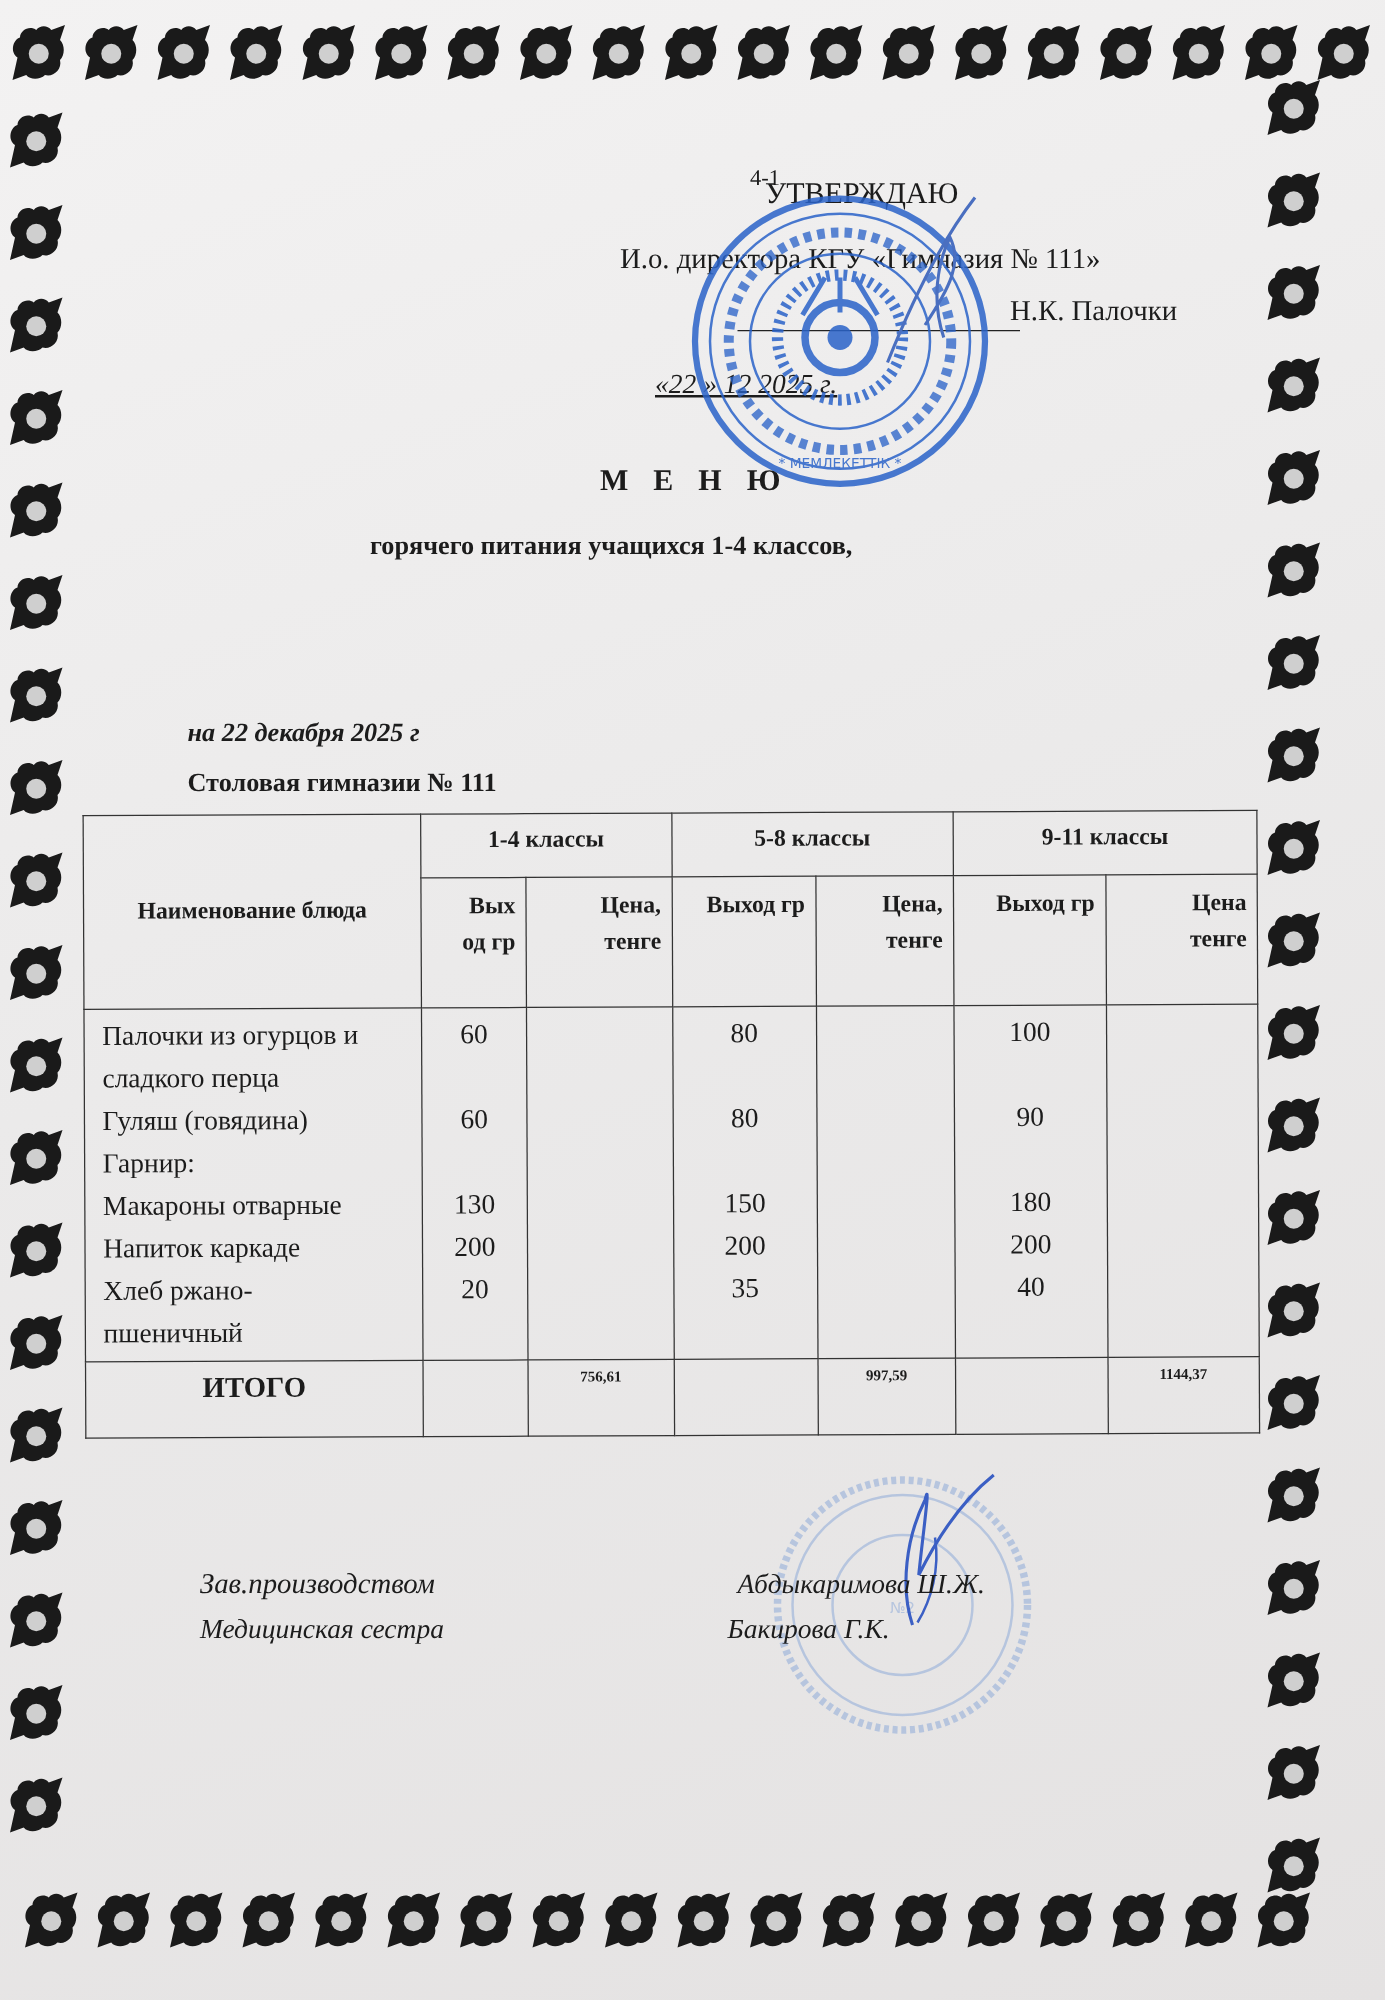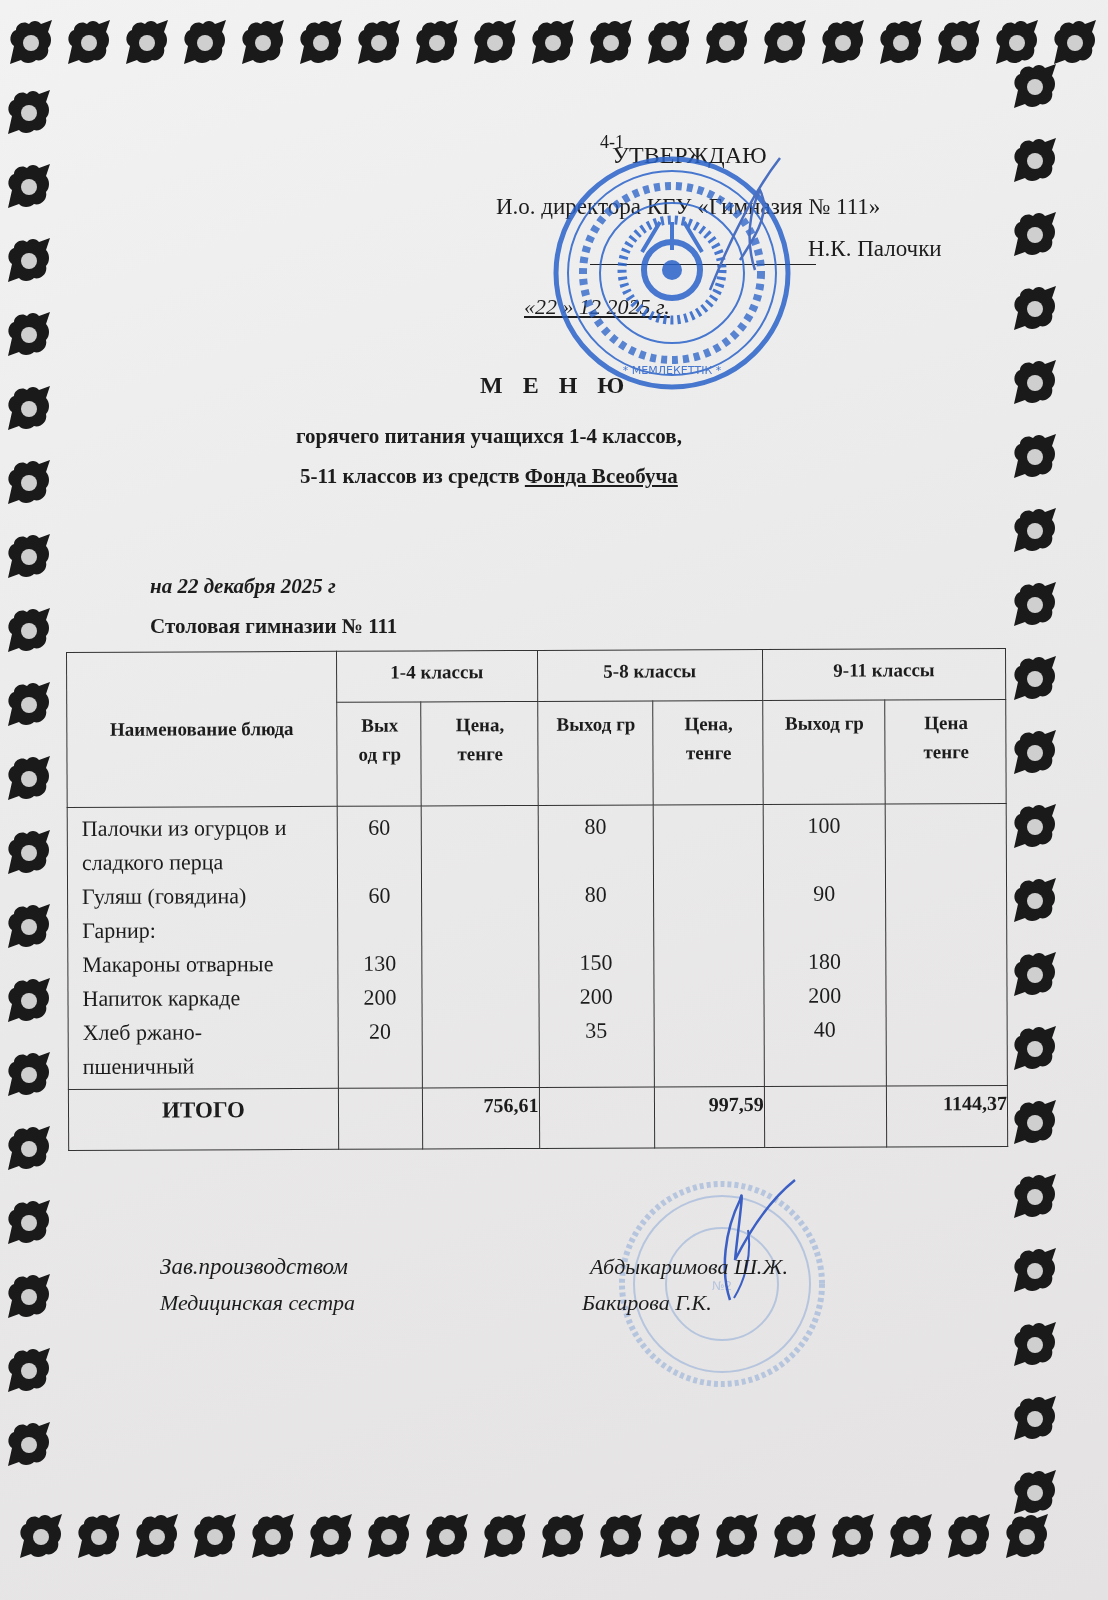--- a/index.html
+++ b/index.html
@@ -36,38 +36,38 @@
 
     .menu-date { left: 150px; top: 574px; font-size: 21px; font-weight: bold; font-style: italic; }
     .canteen { left: 150px; top: 614px; font-size: 21px; font-weight: bold; }
 
     
     .tbl {
       position: absolute; left: 66px; top: 652px; width: 940px;
       border-collapse: collapse; transform: rotate(-0.25deg); transform-origin: left top;
     }
     .tbl td, .tbl th { border: 1.5px solid #333; vertical-align: top; padding: 0; }
-    .tbl th { font-weight: bold; font-size: 19px; text-align: center; line-height: 1.6; }
+    .tbl th { font-weight: bold; font-size: 19px; text-align: right; line-height: 1.6; }
     .th-name { text-align: center !important; vertical-align: middle !important; width: 302px; height: 150px; }
     .th-group { text-align: center !important; height: 44px; padding-top: 6px !important; }
     .th-sub { padding: 8px 8px 0 10px !important; line-height: 1.55 !important; }
     .col-yield1 { width: 70px; }
     .col-price1 { width: 104px; }
     .col-yield2 { width: 100px; }
     .col-price2 { width: 96px; }
     .col-yield3 { width: 108px; }
     .col-price3 { width: 110px; border-radius: 28px; }
 
     .dish-cell { font-size: 22px; line-height: 34px; padding: 4px 0 0 14px !important; }
     .yield-cell { font-size: 22px; line-height: 34px; text-align: center; padding-top: 4px !important; }
     .yield-cell div, .dish-cell div { height: 34px; }
     .yield-cell div.tall, .dish-cell div.tall { height: 68px; }
     .total-row td { height: 52px; vertical-align: top; }
     .total-label { font-size: 23px; font-weight: bold; text-align: center; padding-top: 8px !important; }
-    .total-val { font-size: 20px; font-weight: bold; text-align: right; padding-top: 6px !important; }
+    .total-val { font-size: 12px; font-weight: bold; text-align: center; padding-top: 6px !important; }
 
     .foot-role1 { left: 160px; top: 1254px; font-size: 23px; font-style: italic; }
     .foot-role2 { left: 160px; top: 1290px; font-size: 22px; font-style: italic; }
     .foot-name1 { left: 590px; top: 1254px; font-size: 22px; font-style: italic; }
     .foot-name2 { left: 582px; top: 1290px; font-size: 22px; font-style: italic; }
 
     .stamp { position: absolute; pointer-events: none; }
     .stamp-top { left: 550px; top: 152px; width: 244px; height: 242px; opacity: 0.85; }
     .stamp-bottom { left: 616px; top: 1178px; width: 212px; height: 212px; opacity: 0.45; }
     .signature { position: absolute; pointer-events: none; }
@@ -561,21 +561,20 @@
       <ellipse cx="122" cy="121" rx="89" ry="87"></ellipse>
     </g>
     <text x="122" y="222" text-anchor="middle" font-size="11" fill="#2a63c9" font-family="DejaVu Sans, sans-serif">* МЕМЛЕКЕТТІК *</text>
   </svg>
   <svg class="signature" style="left:700px; top:150px; width:90px; height:150px;" viewBox="0 0 90 150">
     <path d="M10 140 C30 90 55 40 80 8 M40 110 C60 80 70 60 60 40 C50 60 45 90 55 120" fill="none" stroke="#4a6fc0" stroke-width="2.5"></path>
   </svg>
 
   <div class="abs menu-title">М Е Н Ю</div>
   <div class="abs subtitle1">горячего питания учащихся 1-4 классов,</div>
-  <div class="abs subtitle2"><span>5-11 классов из средств </span><u>Фонда Всеобуча</u></div>
 
   <div class="abs menu-date">на 22 декабря 2025 г</div>
   <div class="abs canteen">Столовая гимназии № 111</div>
 
   <table class="tbl">
     <tbody>
         <tr>
       <th class="th-name" rowspan="2">Наименование блюда</th>
       <th class="th-group" colspan="2">1-4 классы</th>
       <th class="th-group" colspan="2">5-8 классы</th>

